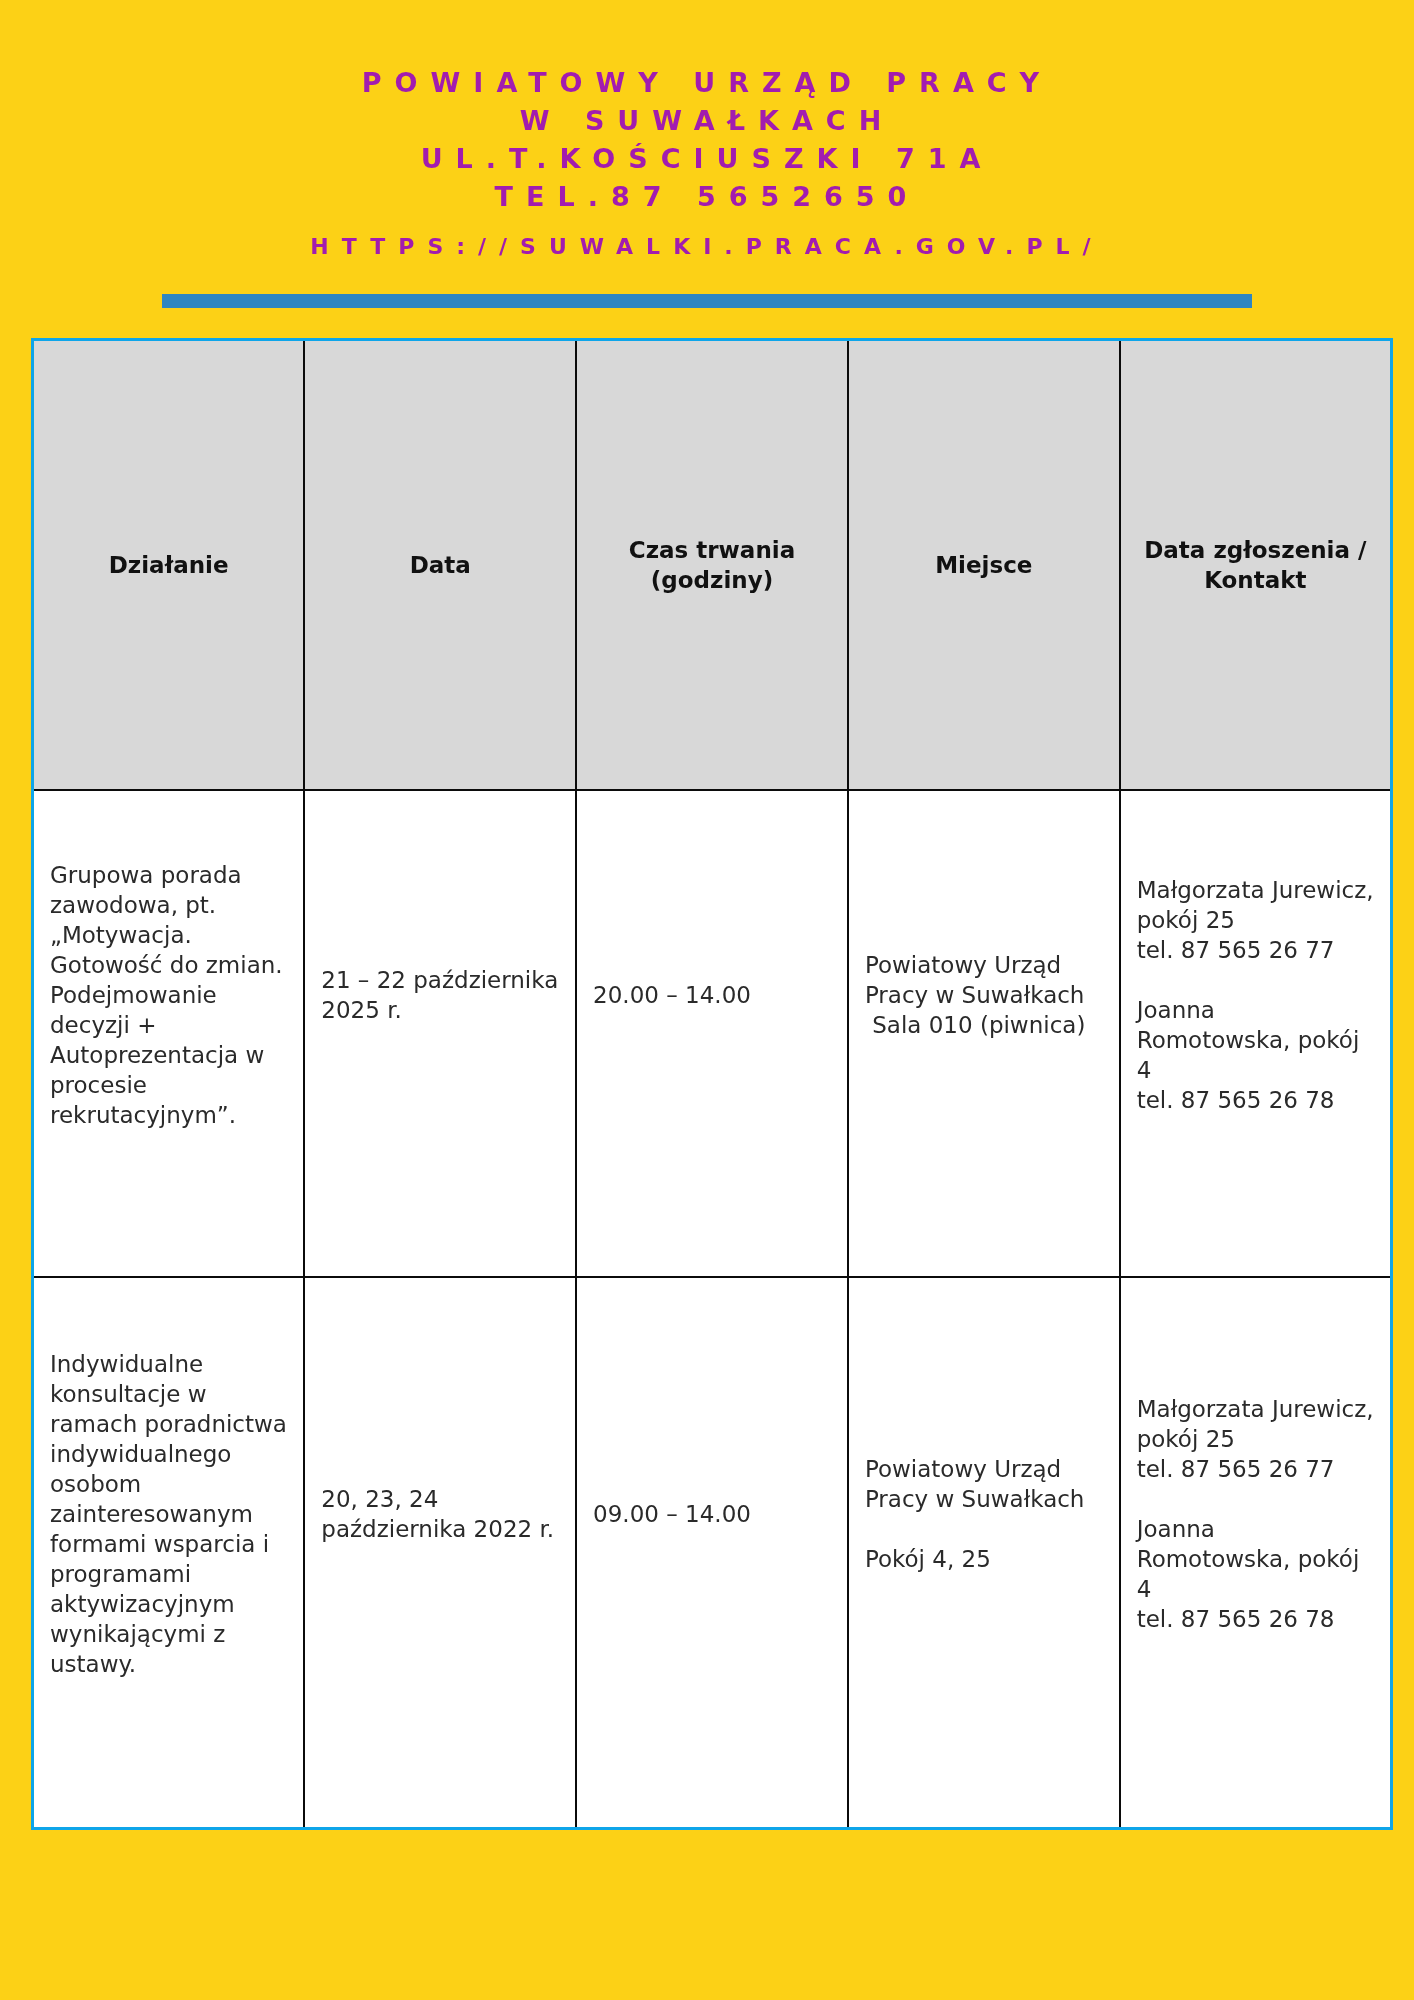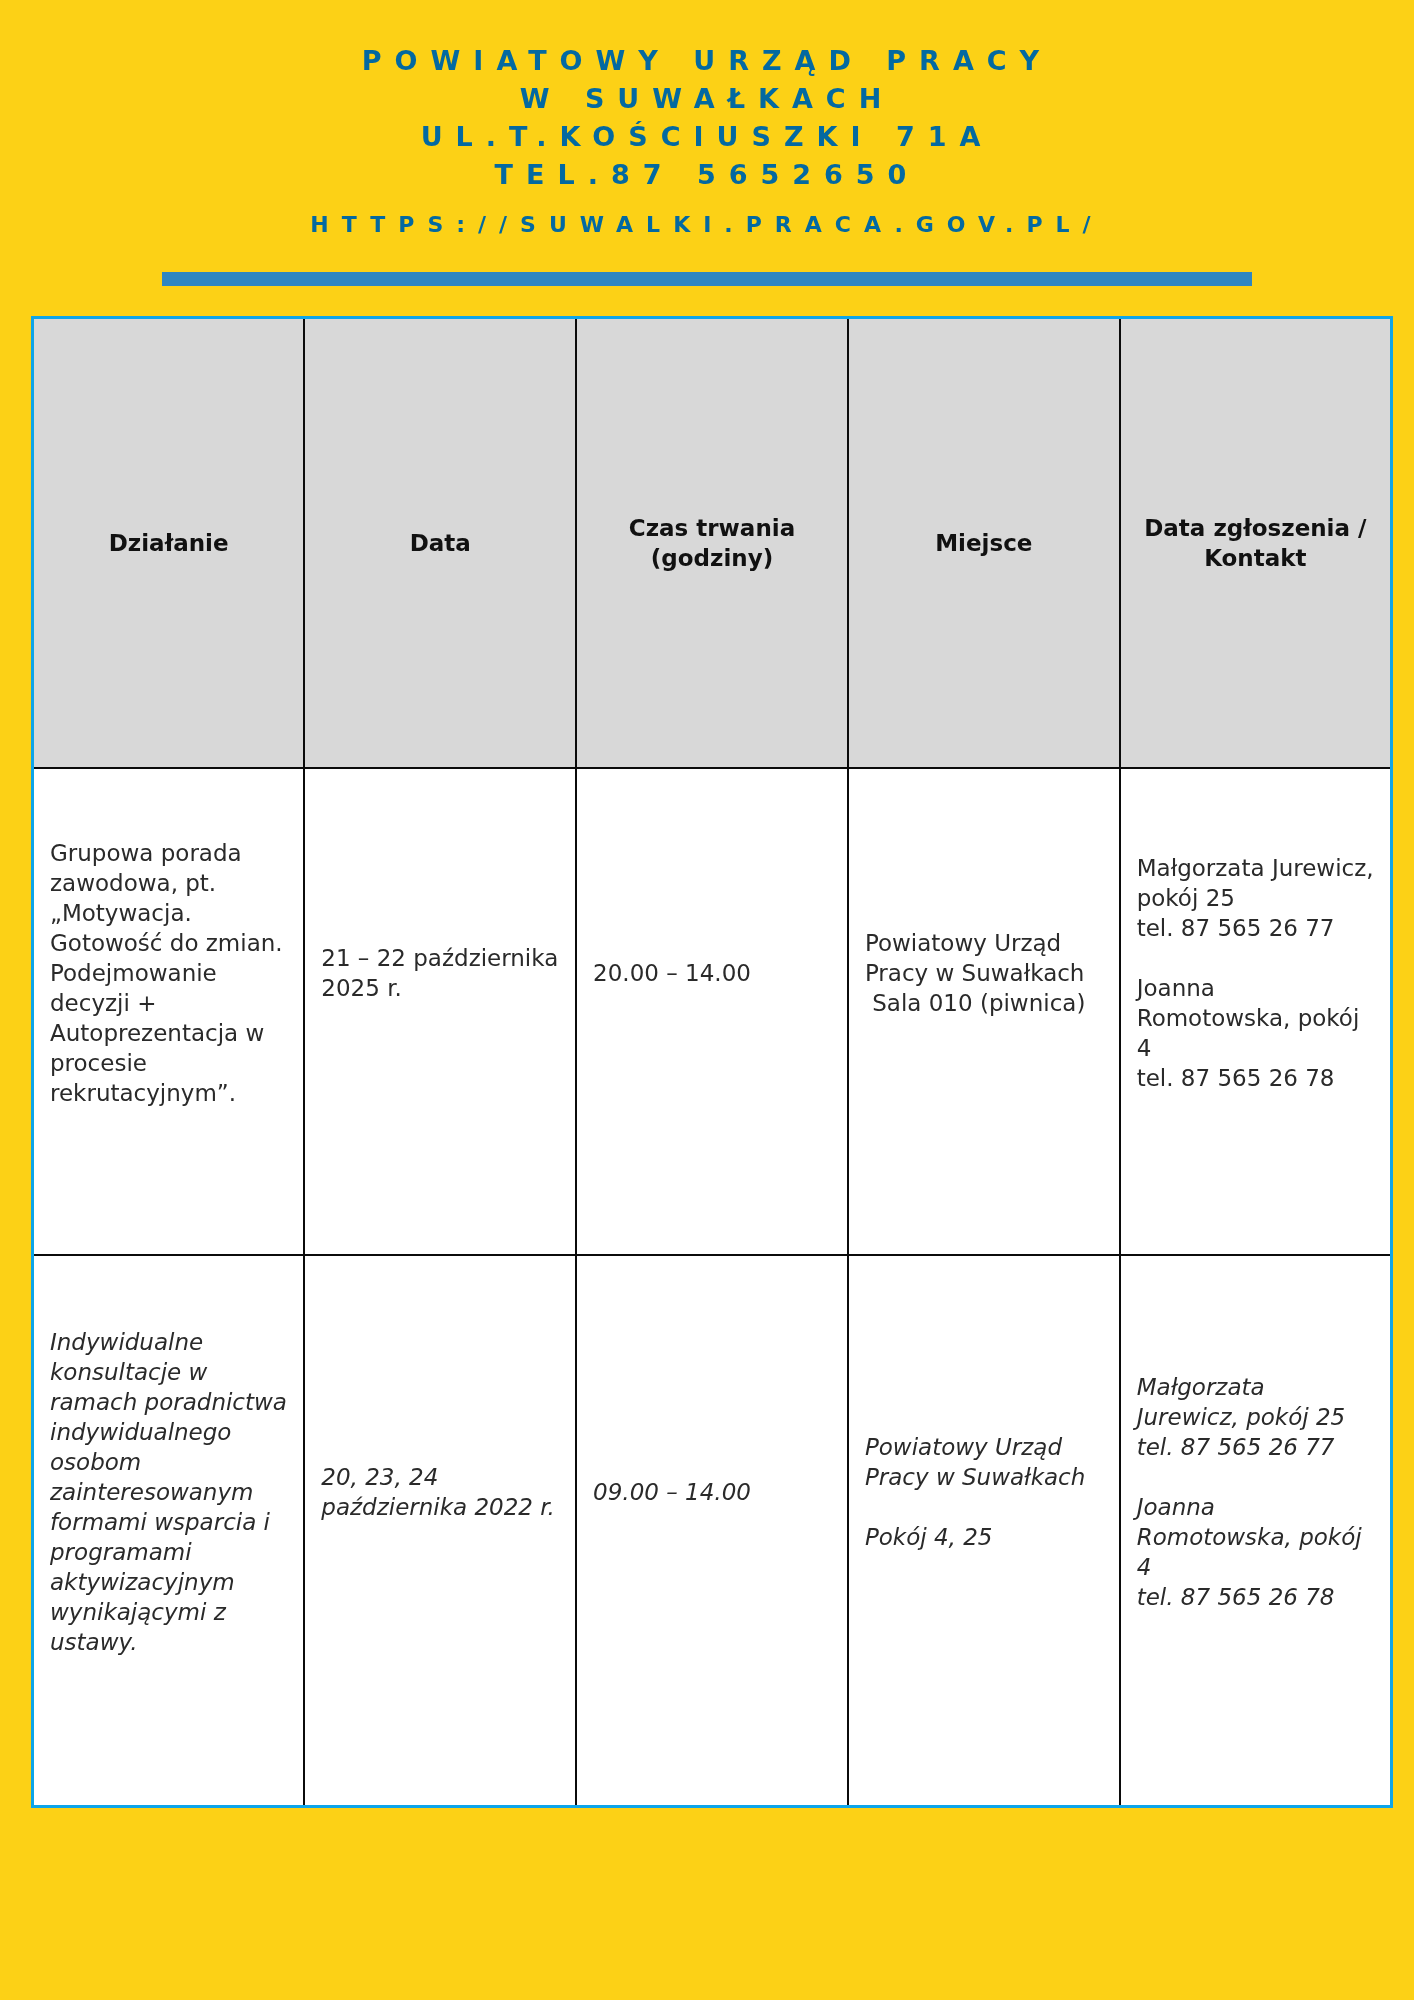--- a/index.html
+++ b/index.html
@@ -7,23 +7,23 @@
   body {
     background: #FCD116;
     font-family: "DejaVu Sans", "Liberation Sans", sans-serif;
     color: #2A2A2A;
     overflow: hidden;
     position: relative;
   }
 
   
   .letterhead {
-    padding-top: 42px;
+    padding-top: 64px;
     text-align: center;
-    color: #0369a1;
+    color: #a21caf;
     font-weight: bold;
   }
   .letterhead .lh-line {
     font-size: 27px;
     line-height: 38px;
     letter-spacing: 13px;
     white-space: nowrap;
   }
   .letterhead .lh-url {
     margin-top: 12px;
@@ -66,21 +66,21 @@
     height: 450px;
   }
   table.schedule td {
     background: #FFFFFF;
     text-align: left;
     padding: 10px 16px 86px 16px; 
     white-space: pre-wrap;
     color: #2A2A2A;
   }
   tr.row-1 { height: 487px; border-radius: 16px; }
-  tr.row-2 { height: 552px; font-style: italic; }
+  tr.row-2 { height: 552px; }
 </style>
 </head>
 <body>
 
 <div class="letterhead">
   <div class="lh-line">POWIATOWY URZĄD PRACY</div>
   <div class="lh-line">W SUWAŁKACH</div>
   <div class="lh-line">UL.T.KOŚCIUSZKI 71A</div>
   <div class="lh-line">TEL.87 5652650</div>
   <div class="lh-url">HTTPS://SUWALKI.PRACA.GOV.PL/</div>

